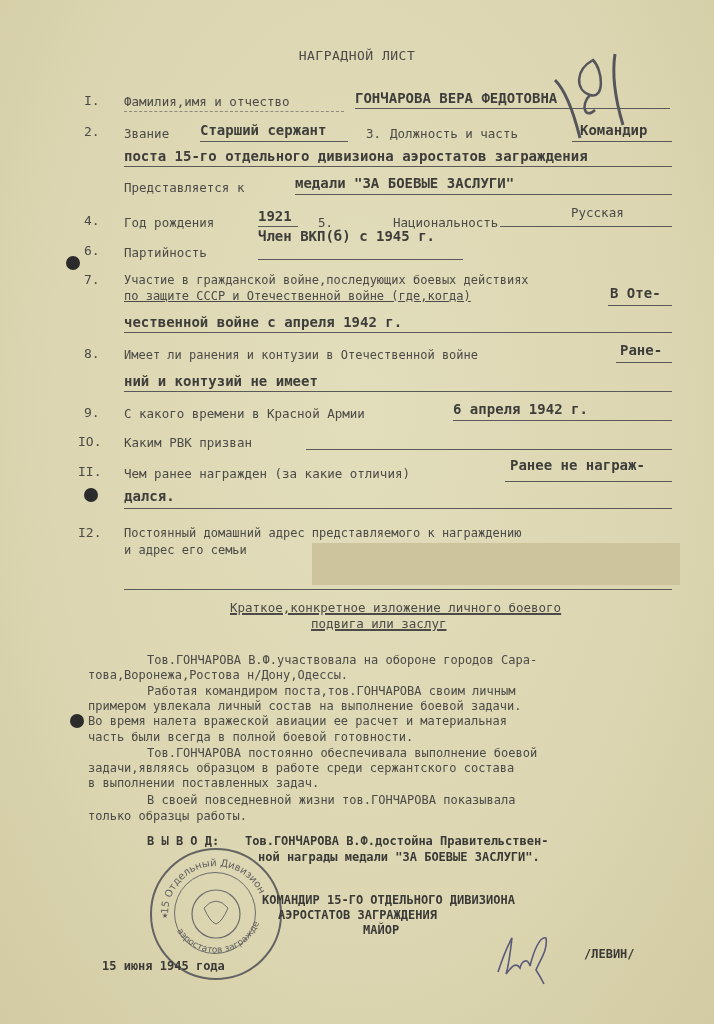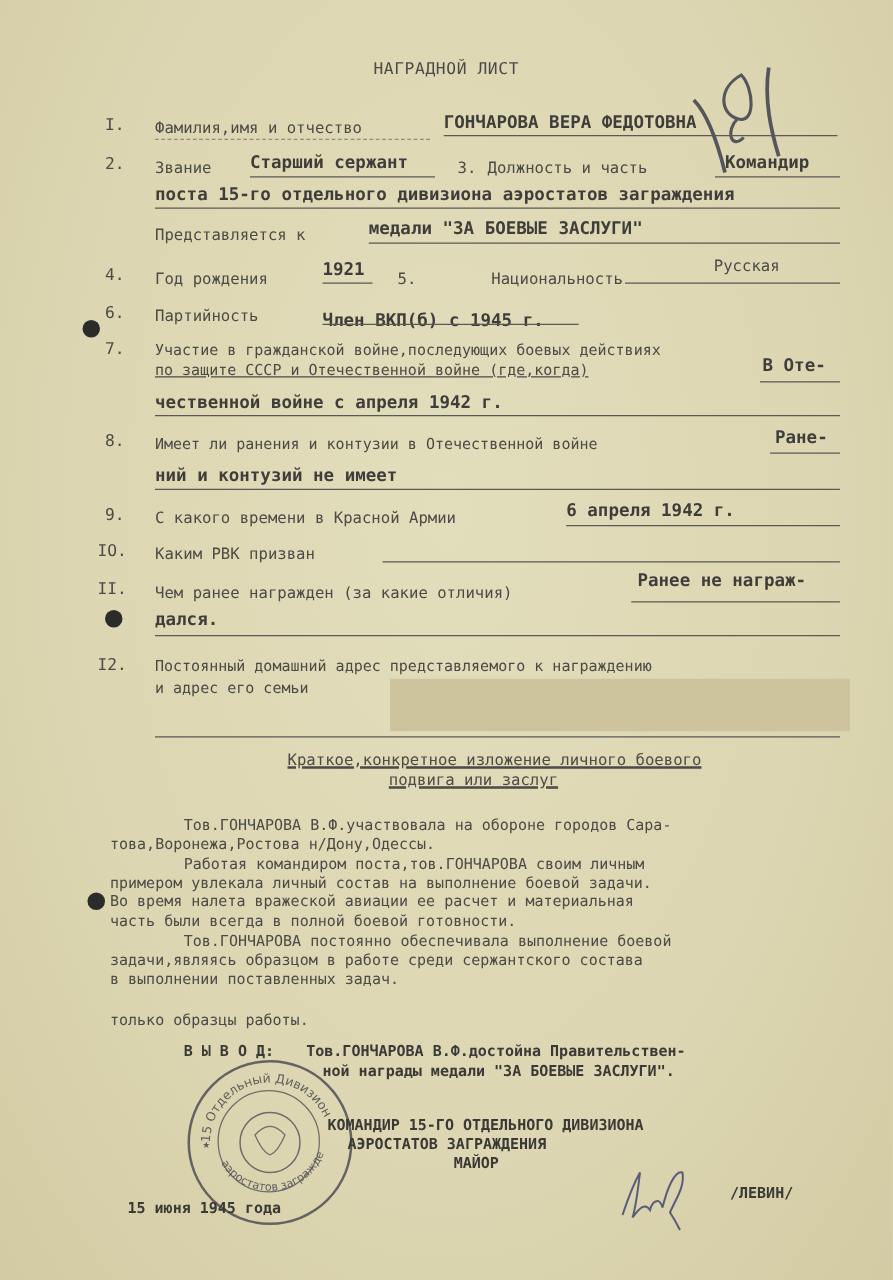--- a/index.html
+++ b/index.html
@@ -71,21 +71,21 @@
   <div class="abs label" style="left:124px;top:215px;">Год рождения</div>
   <div class="abs val" style="left:258px;top:208px;">1921</div>
   <div class="uline" style="left:258px;top:226px;width:40px;"></div>
   <div class="abs label" style="left:318px;top:215px;">5.</div>
   <div class="abs label" style="left:345px;top:215px;padding-left:48px;">Национальность</div>
   <div class="abs label" style="left:548px;top:205px;margin-left:23px;">Русская</div>
   <div class="uline" style="left:500px;top:226px;width:172px;"></div>
 
   <div class="abs num" style="left:84px;top:243px;">6.</div>
   <div class="abs label" style="left:124px;top:245px;">Партийность</div>
-  <div class="abs val" style="left:258px;top:249px;">Член ВКП(б) с 1945 г.</div>
+  <div class="abs val" style="left:258px;top:228px;">Член ВКП(б) с 1945 г.</div>
   <div class="uline" style="left:258px;top:259px;width:205px;"></div>
 
   <div class="abs num" style="left:84px;top:272px;">7.</div>
   <div class="abs label" style="left:124px;top:273px;font-size:12px;">Участие в гражданской войне,последующих боевых действиях</div>
   <div class="abs label" style="left:124px;top:289px;font-size:12px;text-decoration:underline;">по защите СССР и Отечественной войне (где,когда)</div>
   <div class="abs val" style="left:610px;top:285px;">В Оте-</div>
   <div class="uline" style="left:608px;top:305px;width:64px;"></div>
   <div class="abs val" style="left:124px;top:314px;">чественной войне с апреля 1942 г.</div>
   <div class="uline" style="left:124px;top:332px;width:548px;"></div>
 
@@ -123,20 +123,21 @@
 
   <div class="abs para" style="left:147px;top:652px;">Тов.ГОНЧАРОВА В.Ф.участвовала на обороне городов Сара-</div>
   <div class="abs para" style="left:88px;top:667px;">това,Воронежа,Ростова н/Дону,Одессы.</div>
   <div class="abs para" style="left:147px;top:683px;">Работая командиром поста,тов.ГОНЧАРОВА своим личным</div>
   <div class="abs para" style="left:88px;top:698px;">примером увлекала личный состав на выполнение боевой задачи.</div>
   <div class="abs para" style="left:88px;top:713px;">Во время налета вражеской авиации ее расчет и материальная</div>
   <div class="abs para" style="left:88px;top:729px;">часть были всегда в полной боевой готовности.</div>
   <div class="abs para" style="left:147px;top:745px;">Тов.ГОНЧАРОВА постоянно обеспечивала выполнение боевой</div>
   <div class="abs para" style="left:88px;top:760px;">задачи,являясь образцом в работе среди сержантского состава</div>
   <div class="abs para" style="left:88px;top:775px;">в выполнении поставленных задач.</div>
+  <div class="abs para" style="left:147px;top:792px;">В своей повседневной жизни тов.ГОНЧАРОВА показывала</div>
   <div class="abs para" style="left:88px;top:808px;">только образцы работы.</div>
 
   <div class="abs para bold" style="left:147px;top:833px;">В Ы В О Д:</div>
   <div class="abs para bold" style="left:245px;top:833px;">Тов.ГОНЧАРОВА В.Ф.достойна Правительствен-</div>
   <div class="abs para bold" style="left:258px;top:849px;">ной награды медали "ЗА БОЕВЫЕ ЗАСЛУГИ".</div>
 
   <div class="stamp">
     <div class="stamp-inner"></div>
     <svg style="position:absolute;left:0;top:0;" width="128" height="128" viewBox="0 0 128 128">
       <defs>

